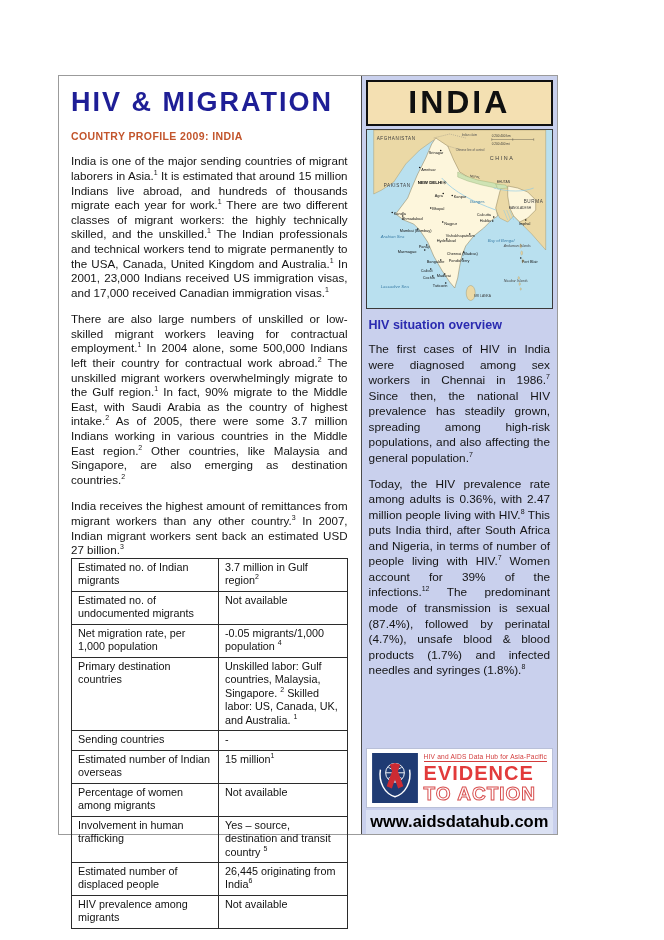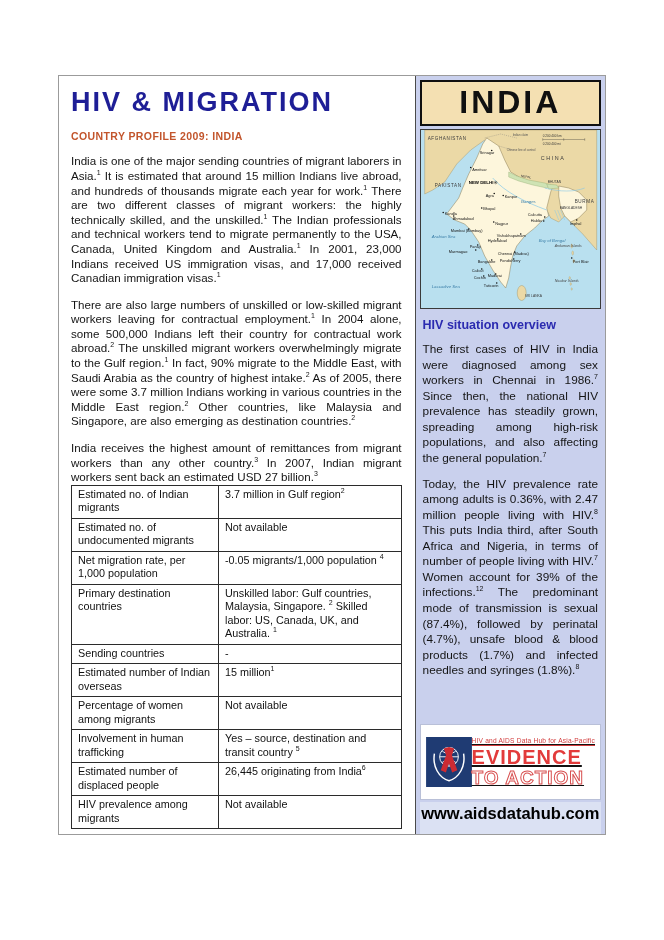--- a/index.html
+++ b/index.html
@@ -1,18 +1,18 @@
 <!DOCTYPE html>
 <html><head>
 <meta charset="utf-8">
 <style>
   html,body{margin:0;padding:0;background:#ffffff;}
   .page{position:relative;width:664px;height:940px;background:#ffffff;overflow:hidden;
         font-family:"Liberation Sans",sans-serif;color:#111;}
-  .doc{position:absolute;left:58px;top:75px;width:548px;height:760px;
+  .doc{position:absolute;left:58px;top:75px;width:500px;height:760px;
        border:1px solid #9b9b9b;display:flex;box-sizing:border-box;background:#fff;}
   
   .left-col{width:372px;box-sizing:border-box;padding:12px 13px 0 12px;background:#fff;}
   .doc-title{font-size:27px;font-weight:bold;color:#1E1E96;letter-spacing:2px;line-height:1.05;}
   .doc-subtitle{font-size:10.5px;font-weight:bold;color:#C2552C;letter-spacing:0.4px;margin-top:14px;}
   .body-p{font-size:11.6px;line-height:1.26;text-align:justify;margin:12px 0 0 0;color:#141414;}
   sup{font-size:7px;line-height:0;}
   .summary-head{font-size:11px;font-weight:bold;color:#3A3AB8;margin:14px 0 2px 0;}
   table.summary{width:100%;border-collapse:collapse;font-size:10.8px;line-height:1.25;}
   table.summary td{border:1px solid #2b2b2b;padding:2px 6px 3px 6px;vertical-align:top;}
@@ -20,30 +20,30 @@
   
   .right-col{flex:1;background:#C9D0ED;border-left:1px solid #4a4a4a;box-sizing:border-box;
              padding:3px 4px 0 4px;display:flex;flex-direction:column;}
   .india-box{background:#F4E0B2;border:2px solid #101010;text-align:center;
              font-size:32px;font-weight:bold;color:#101010;letter-spacing:3px;
              padding:2px 0 3px 0;margin:1px 0 3px 0;}
   .map-frame{border:1px solid #3a3a3a;height:178px;background:#B9E0EF;overflow:hidden;}
   .map-frame svg{display:block;width:100%;height:100%;}
   .overview-head{font-size:12.5px;font-weight:bold;color:#2B2BB0;margin:9px 3px 0 3px;}
   .side-p{font-size:11.8px;line-height:1.32;text-align:justify;margin:10px 3px 0 3px;color:#141414;}
-  .logo-box{margin-top:auto;background:#ffffff;display:flex;align-items:center;
-            padding:12px 5px;border:1px solid #b9c0d8;text-decoration:underline;}
+  .logo-box{margin-top:auto;background:#ffffff;display:flex;align-items:center;gap:6px;
+            padding:4px 5px;border:1px solid #b9c0d8;}
   .logo-text{flex:1;min-width:0;}
   .logo-tagline{font-size:6.6px;color:#D23B3B;text-align:right;border-bottom:1px solid #D23B3B;
                 padding-bottom:1px;letter-spacing:0.2px;white-space:nowrap;}
   .logo-line1{font-size:20px;font-weight:bold;color:#E23B3B;letter-spacing:1px;line-height:1.05;margin-top:1px;}
   .logo-line2{font-size:19px;font-weight:bold;color:#ffffff;-webkit-text-stroke:1px #D85050;
               letter-spacing:1px;line-height:1.0;}
   .website{font-size:16.5px;font-weight:bold;color:#000;text-align:center;
-           background:#dbe1f3;padding:2px 0 11px 0;margin:2px 0 0 0;}
+           background:#dbe1f3;padding:2px 0 3px 0;margin:2px 0 0 0;}
   
   .m-cc{font-size:4.6px;fill:#3c3c3c;letter-spacing:0.6px;}
   .m-cn{font-size:5.4px;fill:#3c3c3c;letter-spacing:1.6px;}
   .m-sm{font-size:3.3px;fill:#3c3c3c;}
   .m-city{font-size:3.9px;fill:#161616;}
   .m-cap{font-size:4.4px;font-weight:bold;fill:#000;}
   .m-sea{font-size:4.3px;font-style:italic;fill:#3B7EA8;}
   .m-isl{font-size:3.5px;font-style:italic;fill:#444;}
   .m-note{font-size:2.9px;fill:#555;}
   .m-scale{font-size:3.1px;fill:#333;}

